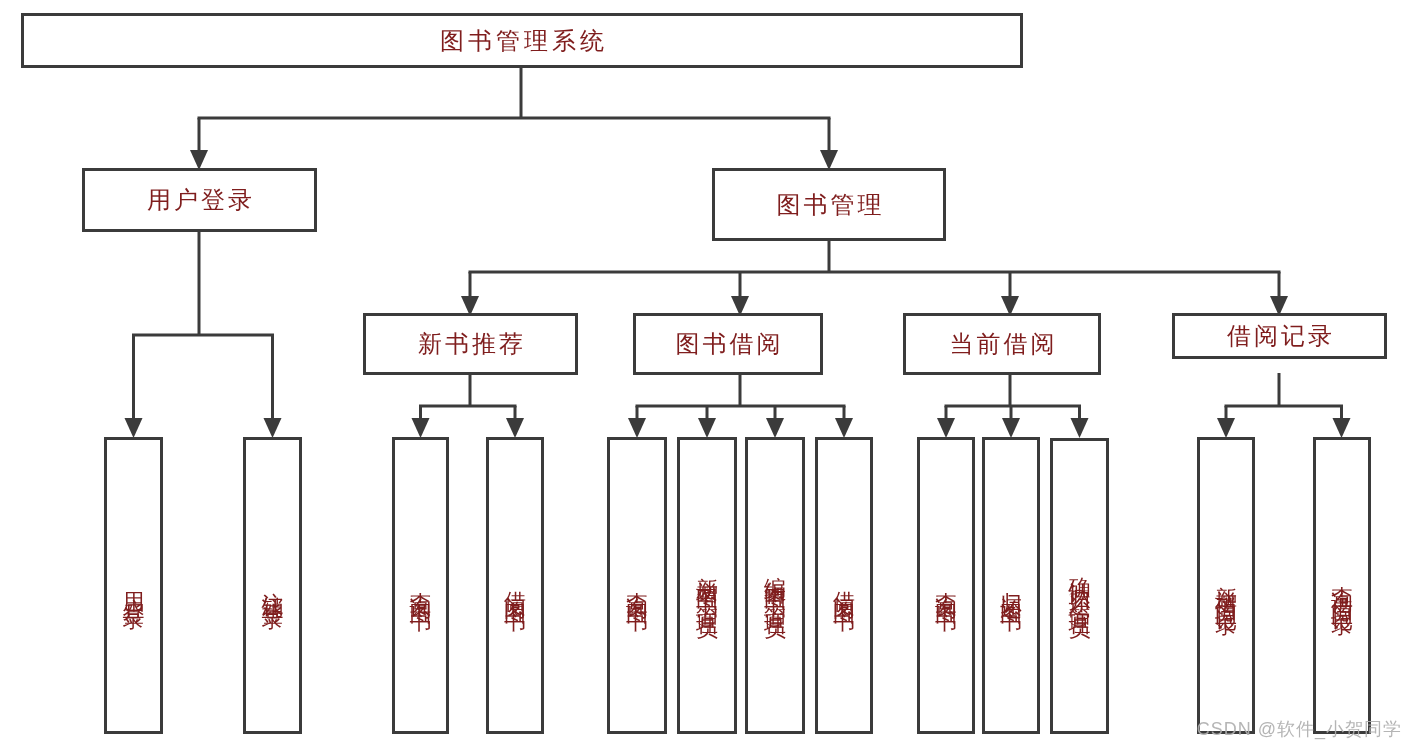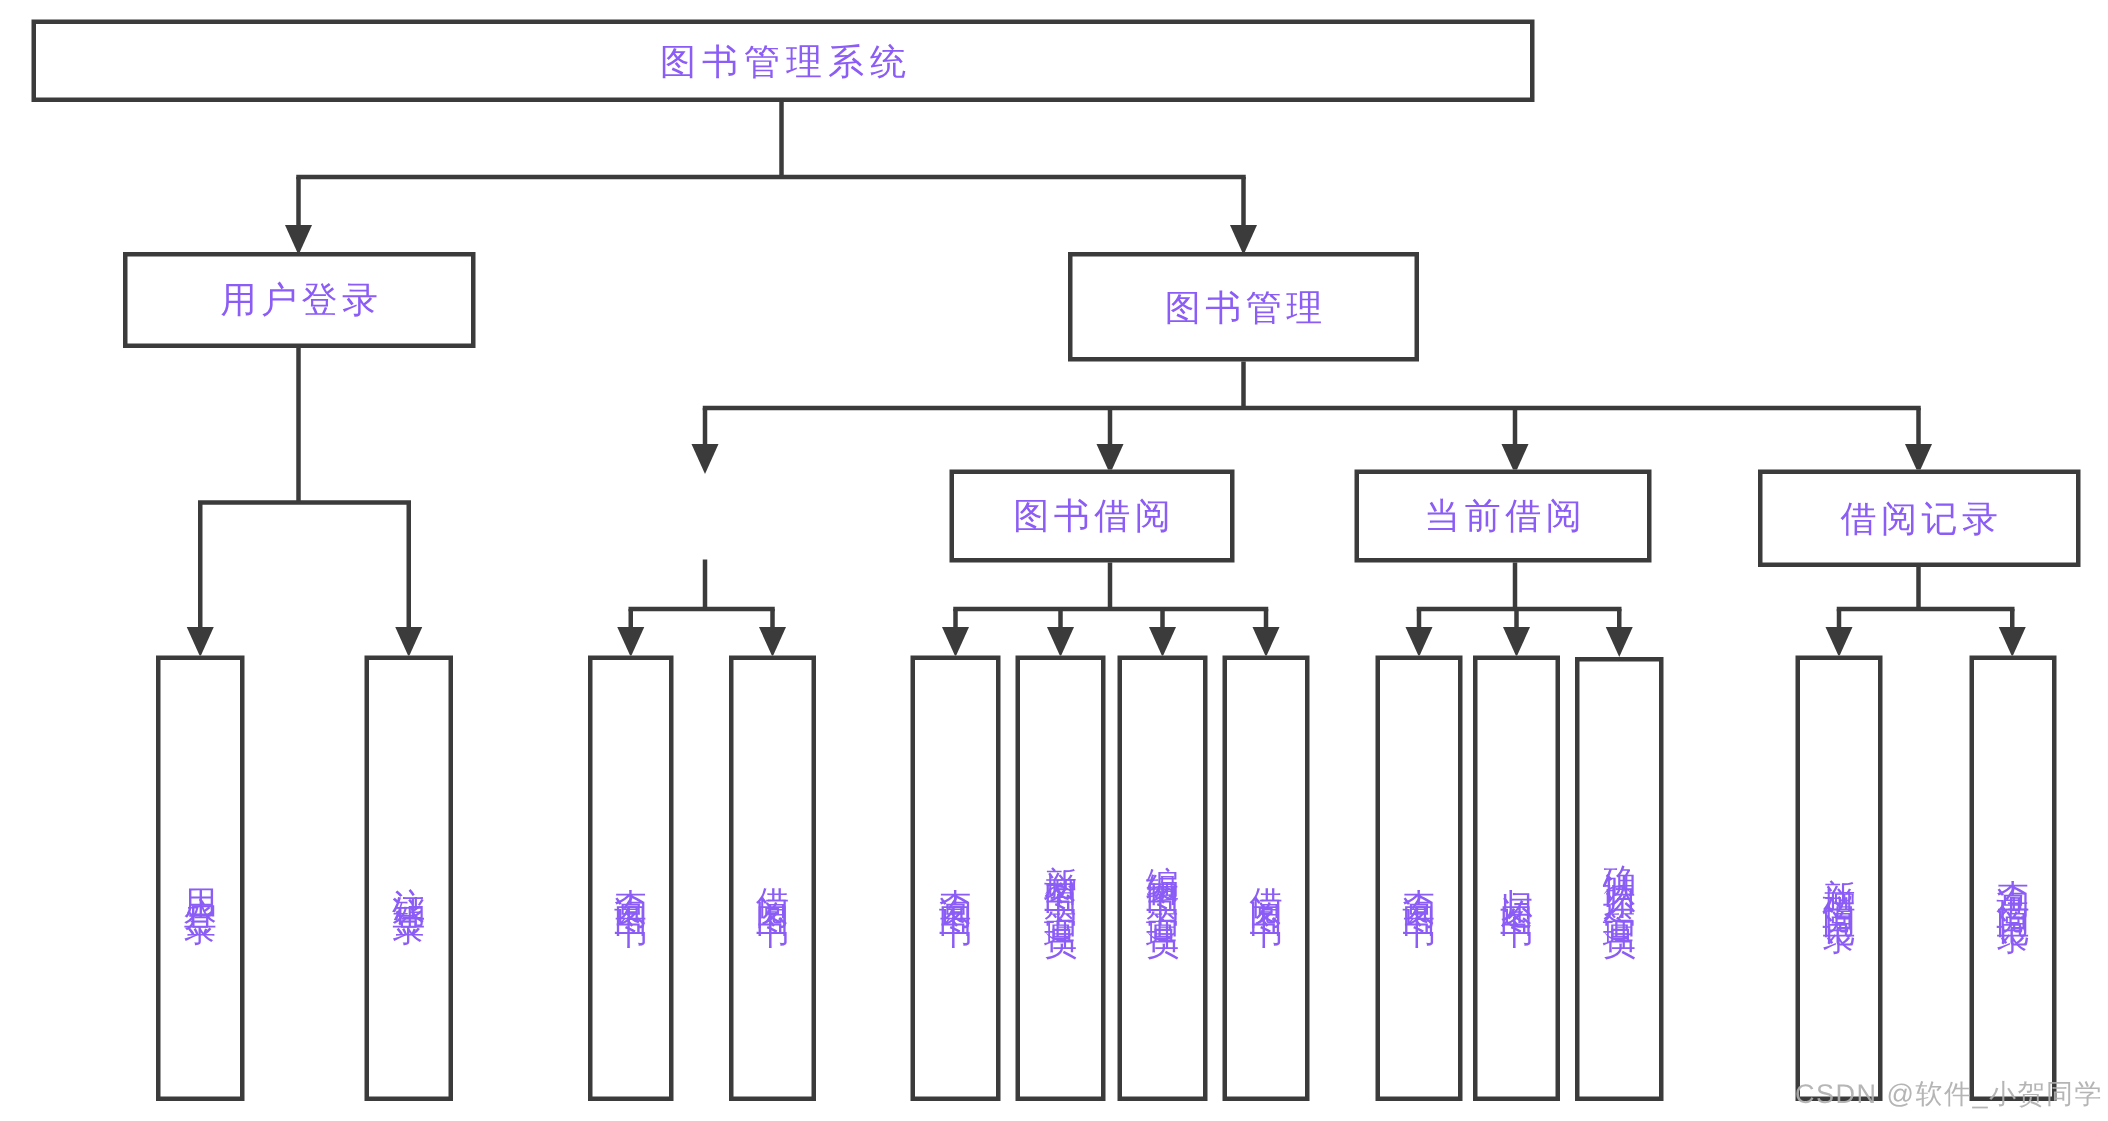--- a/index.html
+++ b/index.html
@@ -10,21 +10,21 @@
     font-family:"Liberation Sans","DejaVu Sans",sans-serif;
     overflow:hidden;
   }
   #connectors{position:absolute;left:0;top:0;width:1405px;height:747px;z-index:1;}
   .box{
     position:absolute;
     box-sizing:border-box;
     border:3px solid #3b3b3b;
     background:#ffffff;
     display:flex;align-items:center;justify-content:center;
-    color:#8b5cf6;
+    color:#7f1d1d;
     z-index:2;
   }
   .h span{font-size:24px;letter-spacing:3px;padding-left:3px;white-space:nowrap;}
   .v span{
     writing-mode:vertical-rl;
     text-orientation:mixed;
     font-size:22px;
     line-height:1;
     letter-spacing:6px;
     white-space:nowrap;
@@ -124,27 +124,30 @@
     <span style="letter-spacing:4px;padding-left:4px;">图书管理系统</span>
   </div>
 
   <div class="box h" style="left:82px;top:168px;width:235px;height:64px">
     <span>用户登录</span>
   </div>
   <div class="box h" style="left:712px;top:168px;width:234px;height:73px">
     <span>图书管理</span>
   </div>
 
+  <div class="box h" style="left:363px;top:313px;width:215px;height:62px">
+    <span>新书推荐</span>
+  </div>
   <div class="box h" style="left:633px;top:313px;width:190px;height:62px">
     <span>图书借阅</span>
   </div>
   <div class="box h" style="left:903px;top:313px;width:198px;height:62px">
     <span>当前借阅</span>
   </div>
-  <div class="box h" style="left:1172px;top:313px;width:215px;height:65px">
+  <div class="box h" style="left:1172px;top:313px;width:215px;height:46px">
     <span>借阅记录</span>
   </div>
 
   <div class="box v" style="left:104px;top:437px;width:59px;height:297px">
     <span>用户登录</span>
   </div>
   <div class="box v" style="left:243px;top:437px;width:59px;height:297px">
     <span>注销登录</span>
   </div>
 

